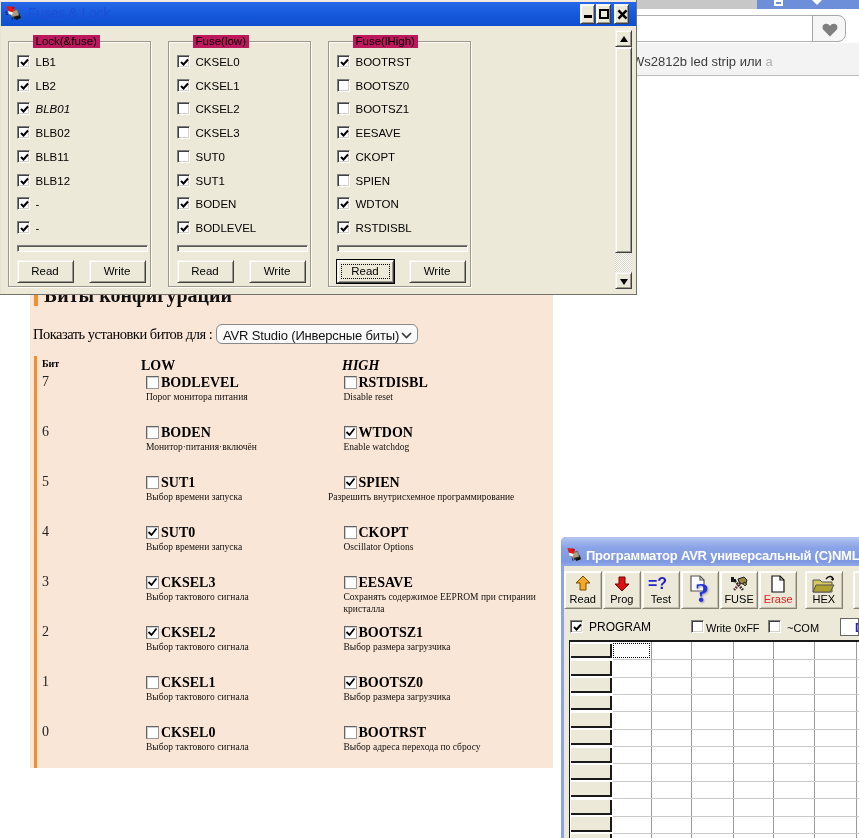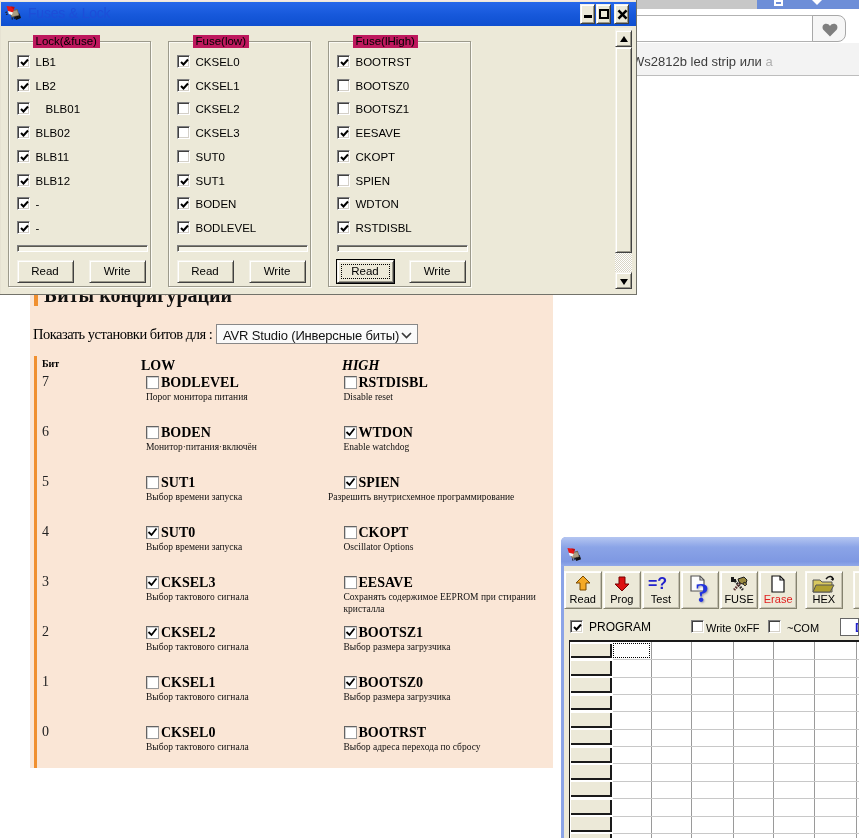--- a/index.html
+++ b/index.html
@@ -46,21 +46,21 @@
 <div class="abs" style="left:636px;top:43px;width:223px;height:33px;background:#f3f3f3;border-bottom:1px solid #bdbdbd;overflow:hidden;">
   <span style="position:absolute;left:-4px;top:11px;font-size:13px;color:#3c3c3c;">Ws2812b led strip или <span style="color:#b0b0b0">a</span></span>
 </div>
 
 <div class="abs" style="left:30px;top:278px;width:523px;height:490px;background:#fae6d6;"></div>
 
 <div class="abs" style="left:34px;top:280px;width:4px;height:26px;background:#f09030;"></div>
 <div class="abs serif" style="left:44px;top:284px;font-size:20px;font-weight:bold;color:#111;">Биты конфигурации</div>
 
 <div class="abs serif" style="left:33px;top:326px;font-size:14.5px;letter-spacing:-0.5px;color:#000;">Показать установки битов для :</div>
-<div class="abs" style="left:216px;top:324px;width:202px;height:20px;background:#fafafa;border:1px solid #888;border-radius:0;">
+<div class="abs" style="left:216px;top:324px;width:202px;height:20px;background:#fafafa;border:1px solid #888;border-radius:6px;">
   <span style="position:absolute;left:6px;top:3px;font-size:13px;letter-spacing:-0.15px;color:#111;white-space:nowrap;">AVR Studio (Инверсные биты)</span>
   <svg width="11" height="7" style="position:absolute;right:5px;top:7px;" viewBox="0 0 11 7">
     <path d="M1 1 L5.5 5.5 L10 1" stroke="#3a3a3a" stroke-width="1.7" fill="none"></path>
   </svg>
 </div>
 
 <div class="abs" style="left:34px;top:356px;width:3px;height:412px;background:#f09030;"></div>
 <div id="tbl">
     <div class="abs serif" style="left:42px;top:358px;font-size:10px;font-weight:bold;">Бит</div>
     <div class="abs serif" style="left:141px;top:358px;font-size:14px;font-weight:bold;">LOW</div>
@@ -157,20 +157,21 @@
        background:linear-gradient(180deg,#b5c6f1 0%,#8ba4e7 35%,#7e98e2 85%,#91a9e9 100%);"></div>
   <svg width="16" height="16" style="position:absolute;left:5px;top:10px;" viewBox="0 0 17 17">
     <path d="M8.5 10 L14.5 8.5 L16 13 L11 15 Z" fill="#101010"></path>
     <path d="M4 6 L12.5 4 L14.5 10.5 L6.5 12.5 Z" fill="#6b6353"></path>
     <path d="M5 6.8 L12 5.2 L13.5 10 L7 11.5 Z" fill="#ab9f83"></path>
     <path d="M6.5 12.5 l0.4 2.2 l1 -0.2 l-0.4 -2.2z M8.6 12 l0.4 2.2 l1 -0.2 l-0.4 -2.2z M10.7 11.5 l0.4 2.2 l1 -0.2 l-0.4 -2.2z M12.8 11 l0.4 2.2 l1 -0.2 l-0.4 -2.2z" fill="#1a1a1a"></path>
     <path d="M1.5 1 L9.5 2 L8 7.5 L3 6 Z" fill="#ea1515"></path>
     <path d="M5.5 1.5 L9.5 2 L8.8 4.8 Z" fill="#b80f0f"></path>
     <path d="M3 6 L8 7.5 L6.8 10 L3.8 9 Z" fill="#fafafa"></path>
   </svg>
+  <div class="abs" style="left:25px;top:11px;font-size:13px;letter-spacing:-0.22px;font-weight:bold;color:#fff;white-space:nowrap;">Программатор AVR универсальный (C)NML</div>
 
   <div class="abs" style="left:3px;top:29px;width:295px;height:272px;background:#ECE9D8;"></div>
   <div id="toolbar">
       <div class="btn tbtn" style="left:2.5px;top:34px;width:38.5px;height:38px;">
         <div style="position:absolute;left:0;right:0;top:3px;display:flex;justify-content:center;">
           <svg width="18" height="17" viewBox="0 0 18 17">
             <path d="M9 1 L16 8 L12 8 L12 15 L6 15 L6 8 L2 8 Z" fill="#f4a926" stroke="#7a4a00" stroke-width="1"></path>
           </svg>
         </div>
         <div style="position:absolute;left:0;right:0;bottom:3px;font-size:11px;color:#000;">Read</div>
@@ -325,21 +326,21 @@
           <svg width="11" height="11" viewBox="0 0 11 11">
             <path d="M2 5 L4.5 7.5 L9 2.5" stroke="#000" stroke-width="2" fill="none"></path>
           </svg>
         </div>
         <div class="cblbl" style="left:27px;top:37.7px;">LB2</div>
         <div class="cb" style="left:8px;top:60.4px;">
           <svg width="11" height="11" viewBox="0 0 11 11">
             <path d="M2 5 L4.5 7.5 L9 2.5" stroke="#000" stroke-width="2" fill="none"></path>
           </svg>
         </div>
-        <div class="cblbl" style="left:37px;top:61.4px;">BLB01</div>
+        <div class="cblbl" style="left:27px;top:61.4px;font-style:italic;">BLB01</div>
         <div class="cb" style="left:8px;top:84.1px;">
           <svg width="11" height="11" viewBox="0 0 11 11">
             <path d="M2 5 L4.5 7.5 L9 2.5" stroke="#000" stroke-width="2" fill="none"></path>
           </svg>
         </div>
         <div class="cblbl" style="left:27px;top:85.1px;">BLB02</div>
         <div class="cb" style="left:8px;top:107.8px;">
           <svg width="11" height="11" viewBox="0 0 11 11">
             <path d="M2 5 L4.5 7.5 L9 2.5" stroke="#000" stroke-width="2" fill="none"></path>
           </svg>

